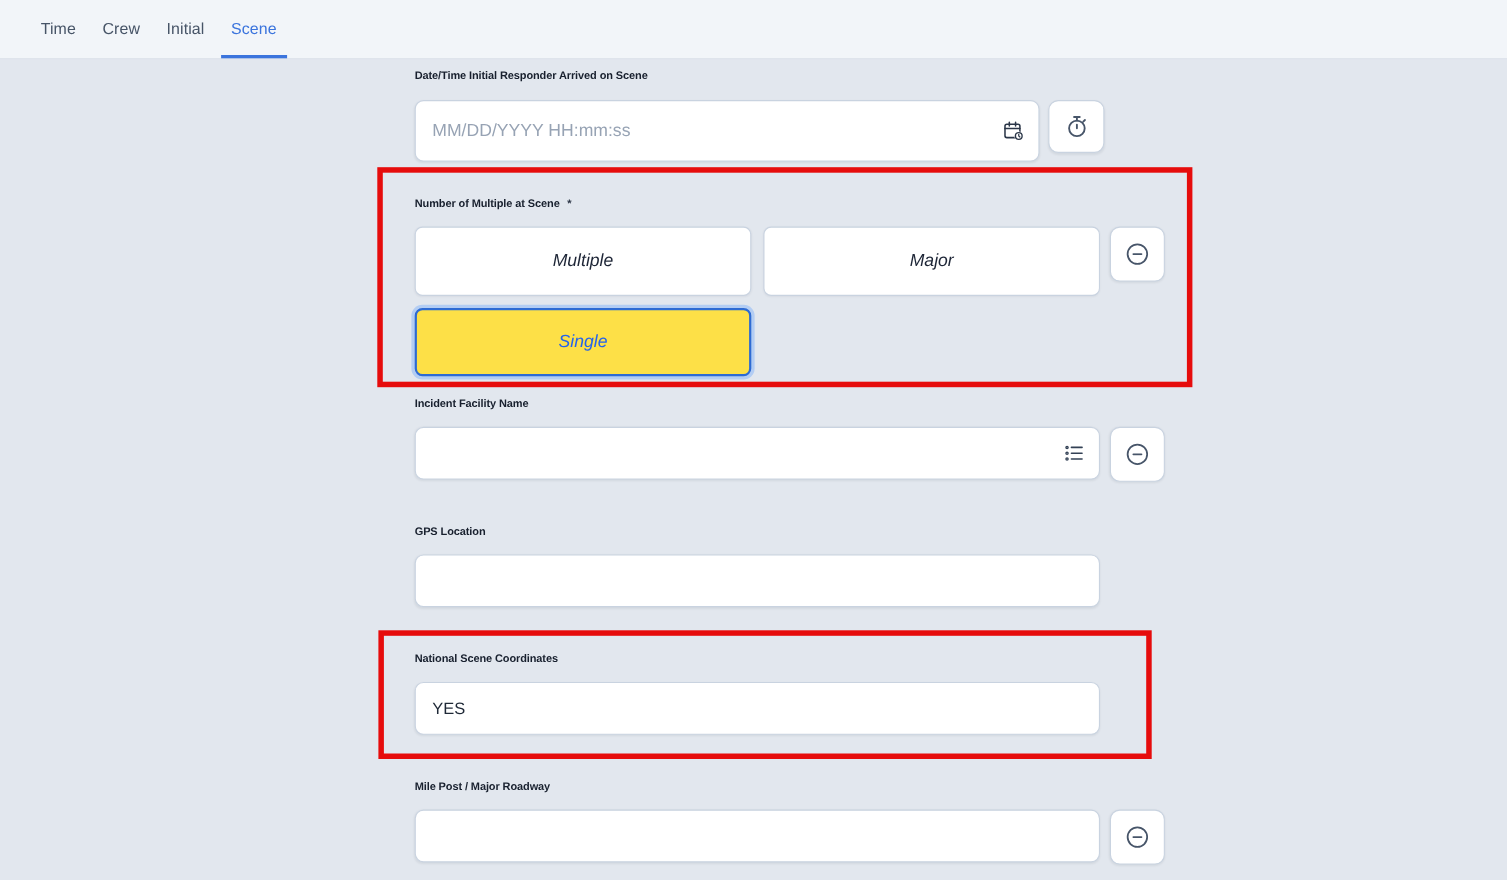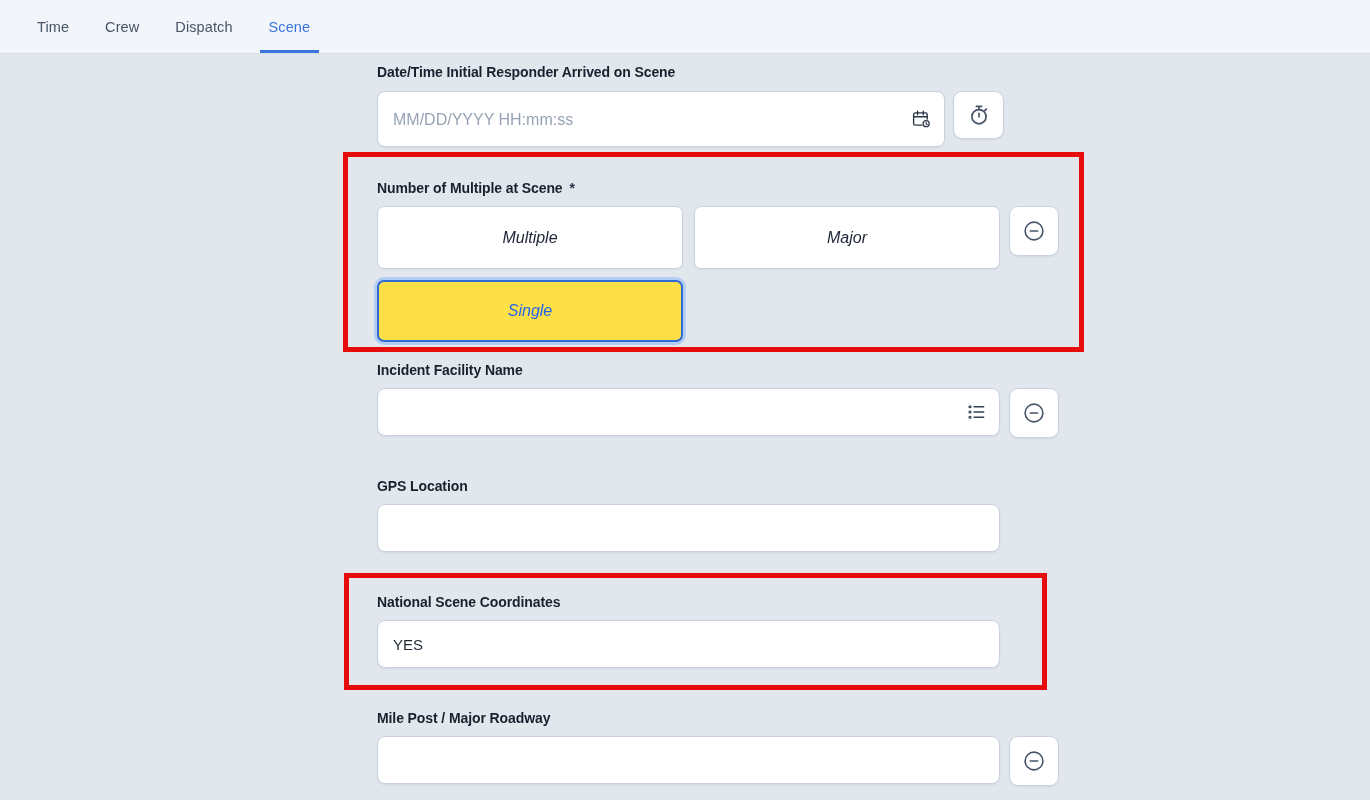--- a/index.html
+++ b/index.html
@@ -5,35 +5,35 @@
   html,body{margin:0;padding:0;}
   body{
     width:1370px;height:800px;position:relative;overflow:hidden;
     font-family:"Liberation Sans",sans-serif;
     background:#e2e7ee;
   }
   
   .topbar{
     position:absolute;top:0;left:0;width:1370px;height:54px;
     background:#f2f5f9;border-bottom:1px solid #d7dde7;
-    display:flex;align-items:stretch;padding-left:37px;column-gap:36px;
+    display:flex;align-items:stretch;padding-left:37px;column-gap:24px;
     box-sizing:border-box;
   }
   .tab{
     display:flex;align-items:center;font-size:14.5px;color:#475467;
     cursor:pointer;border-bottom:3px solid transparent;box-sizing:border-box;
     padding-top:3px;letter-spacing:.1px;
   }
   .tab.active{
     color:#3b74dd;border-bottom-color:#3b74dd;
     padding-left:9px;padding-right:9px;margin-left:-9px;margin-right:-9px;
   }
   
   .f-label{
-    position:absolute;font-size:14px;font-weight:700;color:#18202e;
+    position:absolute;font-size:10px;font-weight:700;color:#18202e;
     letter-spacing:-.1px;white-space:nowrap;
   }
   .req{font-weight:700;color:#2a3344;margin-left:7px;}
   .input-wrap{position:absolute;}
   .text-input{
     width:100%;height:100%;box-sizing:border-box;
     background:#fff;border:1px solid #c9d3e0;border-radius:8px;
     box-shadow:0 1px 2px rgba(16,24,40,.07);
     font-family:"Liberation Sans",sans-serif;font-size:15px;color:#1f2937;
     padding:0 44px 0 15px;outline:none;
@@ -65,21 +65,21 @@
     pointer-events:none;
   }
   svg{display:block;}
 </style>
 </head>
 <body>
 
 <div class="topbar">
   <div class="tab">Time</div>
   <div class="tab">Crew</div>
-  <div class="tab">Dispatch</div>
+  <div class="tab">Initial</div>
   <div class="tab active">Scene</div>
 </div>
 
 <div class="red-box" style="left:343px;top:152px;width:741px;height:200px;"></div>
 <div class="red-box" style="left:344px;top:573px;width:703px;height:117px;"></div>
 
 <div class="f-label" style="left:377px;top:64px;">Date/Time Initial Responder Arrived on Scene</div>
 
 <div class="input-wrap" style="left:377px;top:91px;width:568px;height:56px;">
   <input class="text-input" type="text" placeholder="MM/DD/YYYY HH:mm:ss" style="">

